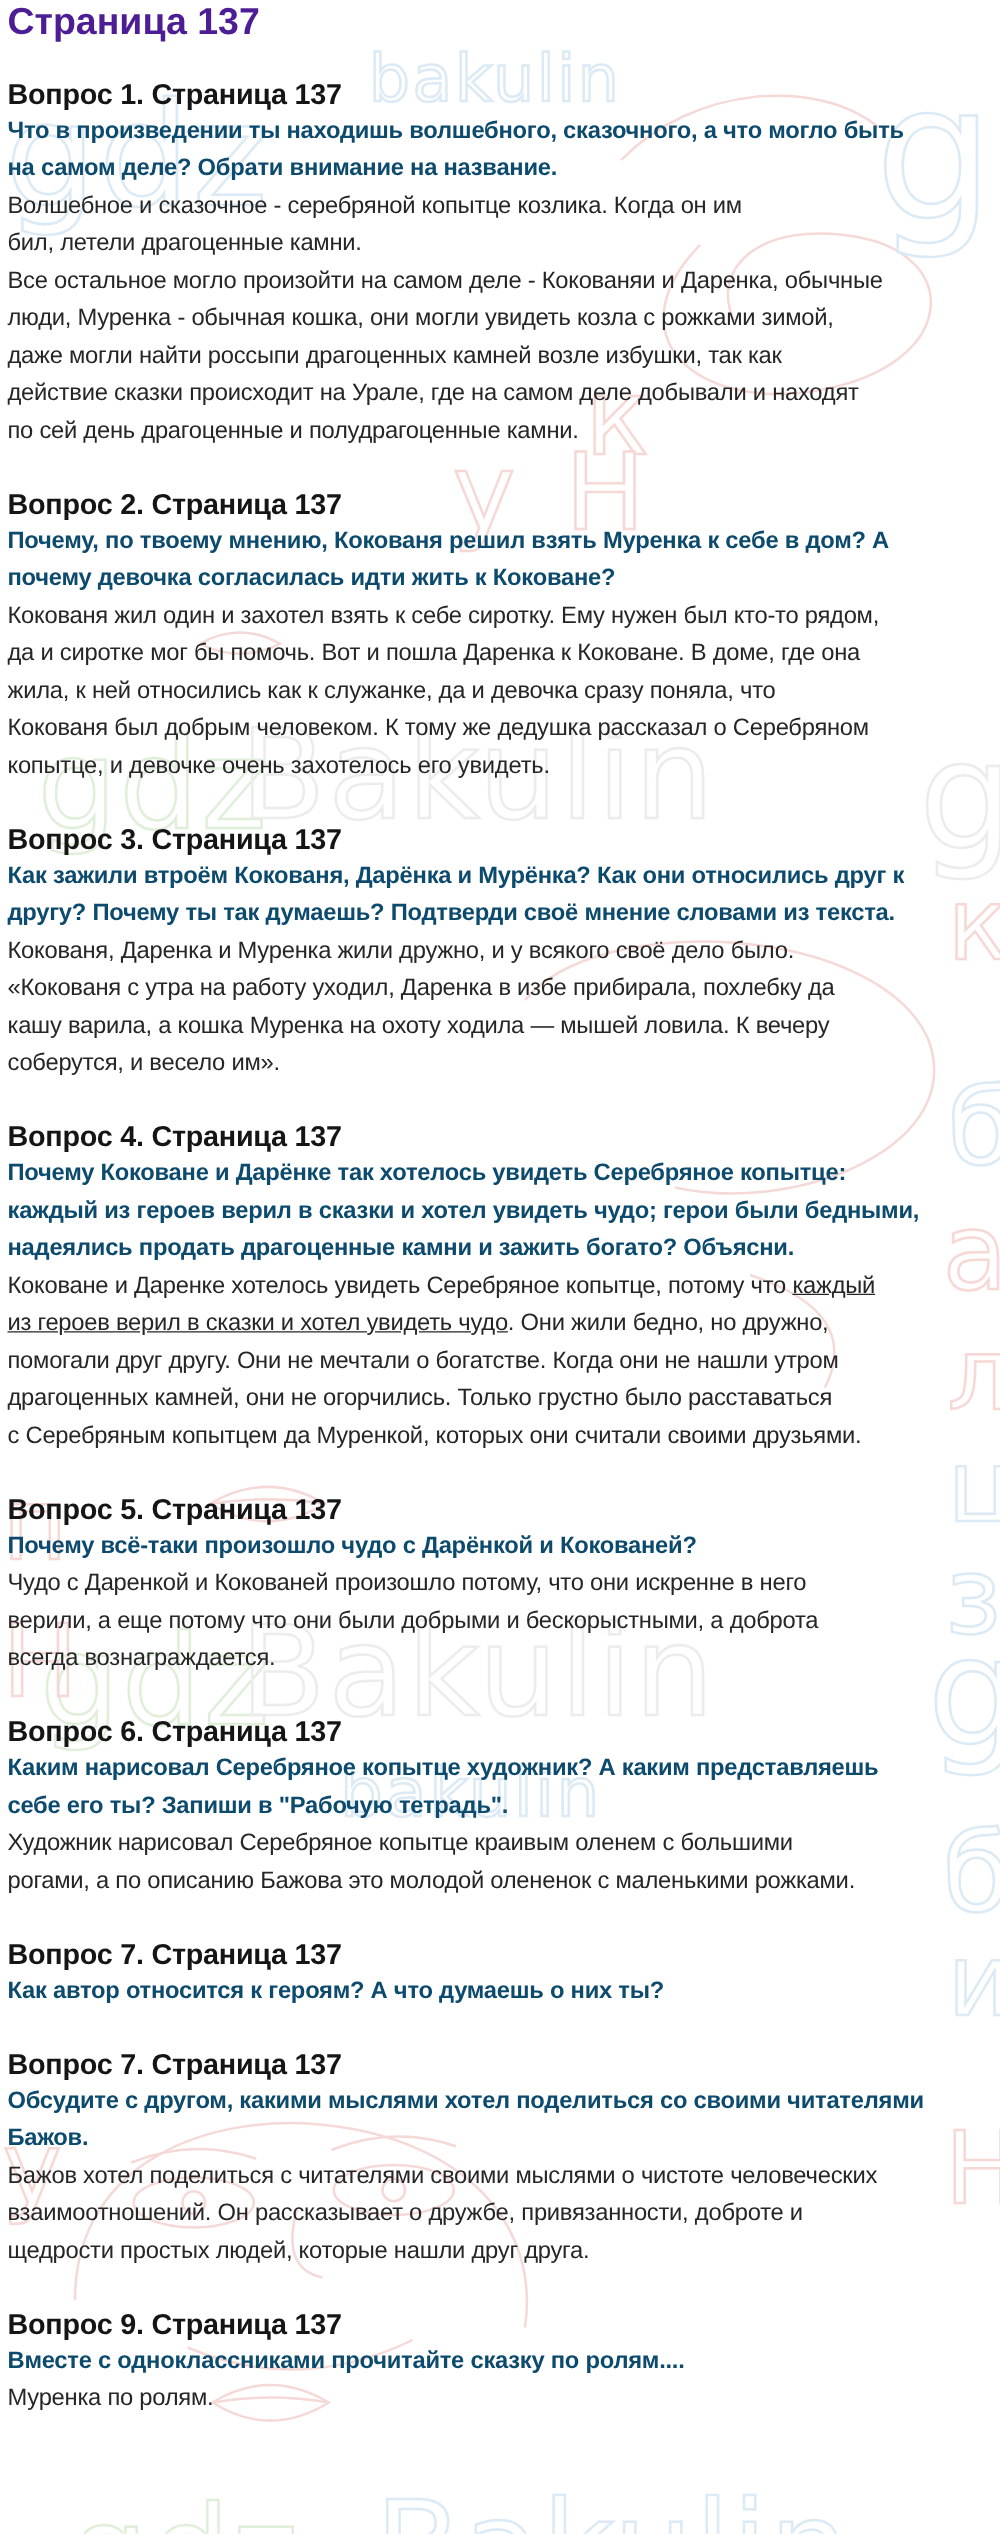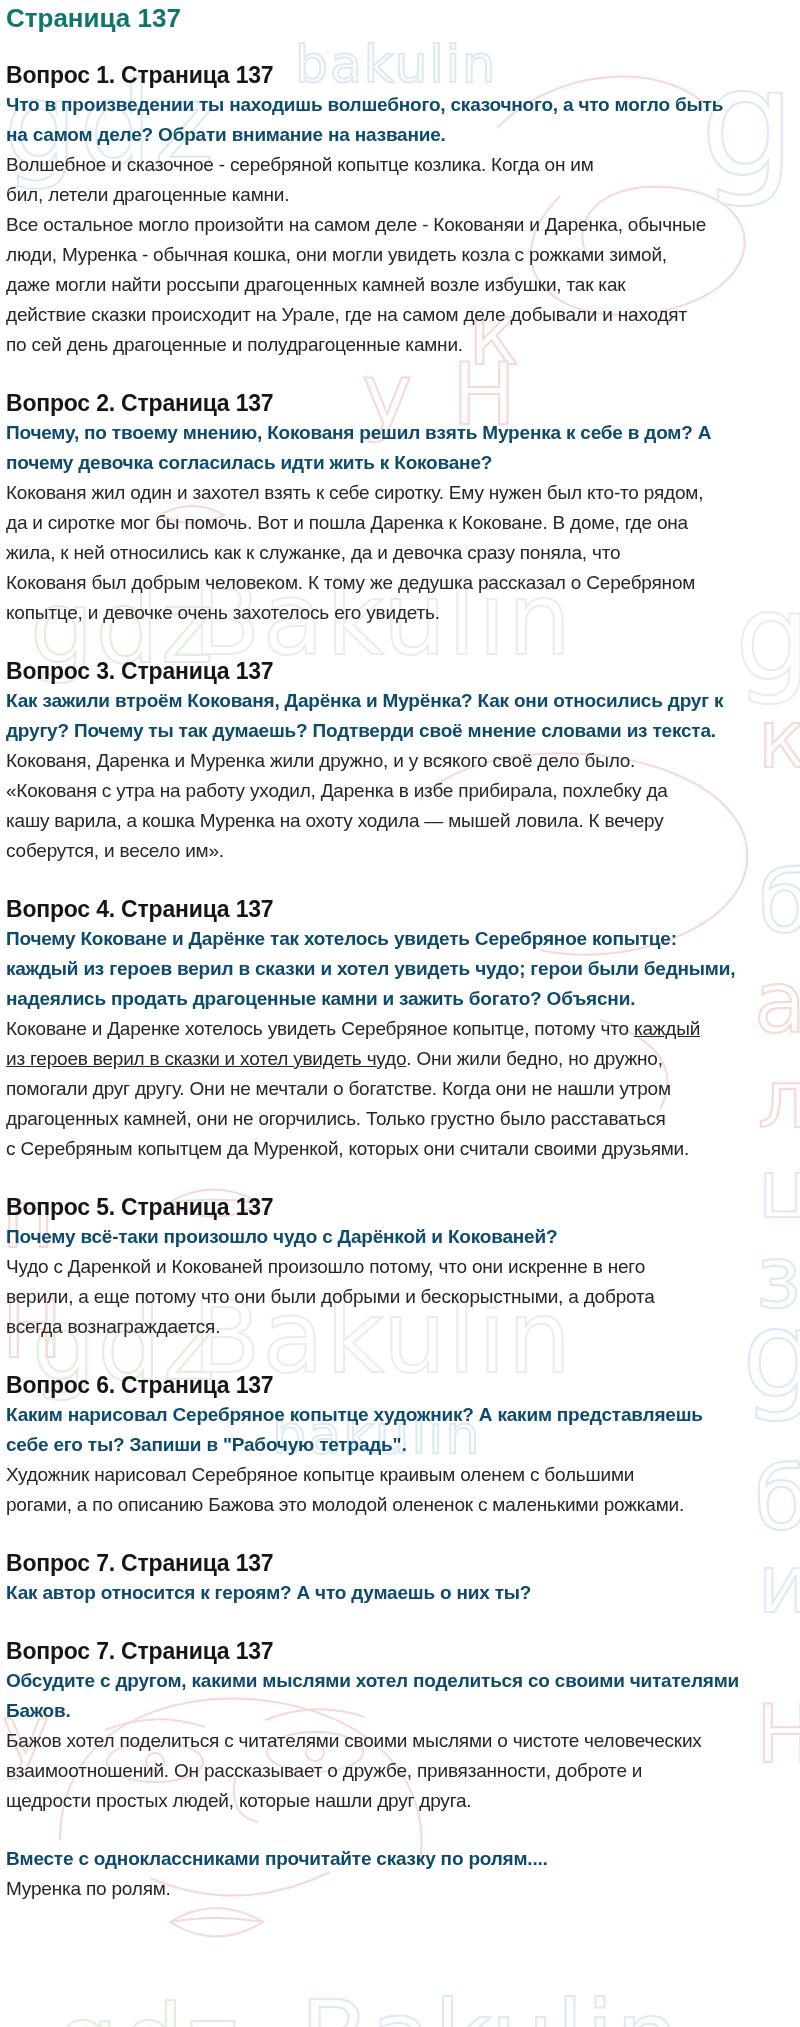--- a/index.html
+++ b/index.html
@@ -19,21 +19,21 @@
     font-weight:400;line-height:1;letter-spacing:2px;
     color:transparent;pointer-events:none;white-space:nowrap;
   }
   .wm.blue {-webkit-text-stroke:2px #dbeaf4;}
   .wm.green{-webkit-text-stroke:2px #e0efda;}
   .wm.gray {-webkit-text-stroke:2px #ececec;}
   .wm.pink {-webkit-text-stroke:2px #f6d8d4;}
   
   main{position:relative;z-index:1;padding:2px 6px 0 6px;}
   h1.page-title{
-    font-size:26px;font-weight:700;color:#0f766e;
+    font-size:30px;font-weight:700;color:#4c1d95;
     margin:0 0 26px 0;line-height:32px;letter-spacing:0;
   }
   section.qa{margin:0;}
   section.qa + section.qa{margin-top:28px;}
   .qh{
     font-size:23px;font-weight:700;color:#151515;
     margin:0;line-height:30px;letter-spacing:-0.2px;
   }
   .qt{
     font-size:19px;font-weight:700;color:#0c4a6e;
@@ -174,16 +174,17 @@
   <section class="qa">
     <h2 class="qh">Вопрос 7. Страница 137</h2>
     <p class="qt">Обсудите с другом, какими мыслями хотел поделиться со своими читателями
 Бажов.</p>
     <p class="at">Бажов хотел поделиться с читателями своими мыслями о чистоте человеческих
 взаимоотношений. Он рассказывает о дружбе, привязанности, доброте и
 щедрости простых людей, которые нашли друг друга.</p>
   </section>
 
   <section class="qa">
+    <h2 class="qh">Вопрос 9. Страница 137</h2>
     <p class="qt">Вместе с одноклассниками прочитайте сказку по ролям....</p>
     <p class="at">Муренка по ролям.</p>
   </section>
 </main>
 
 </body></html>

